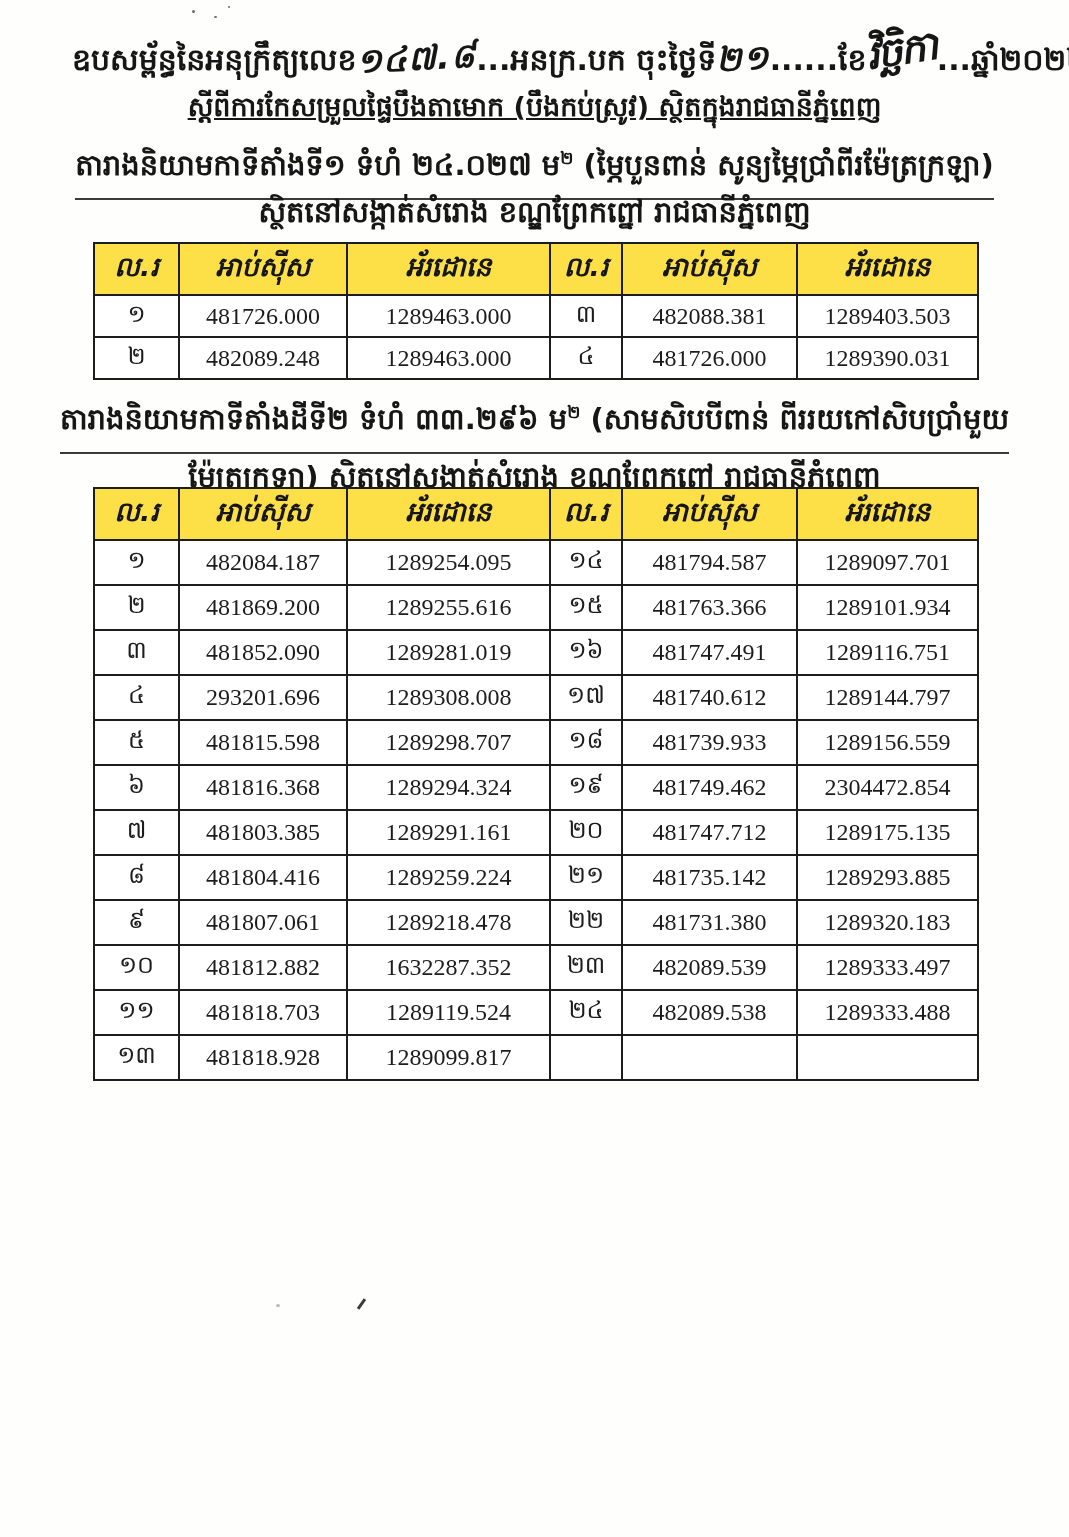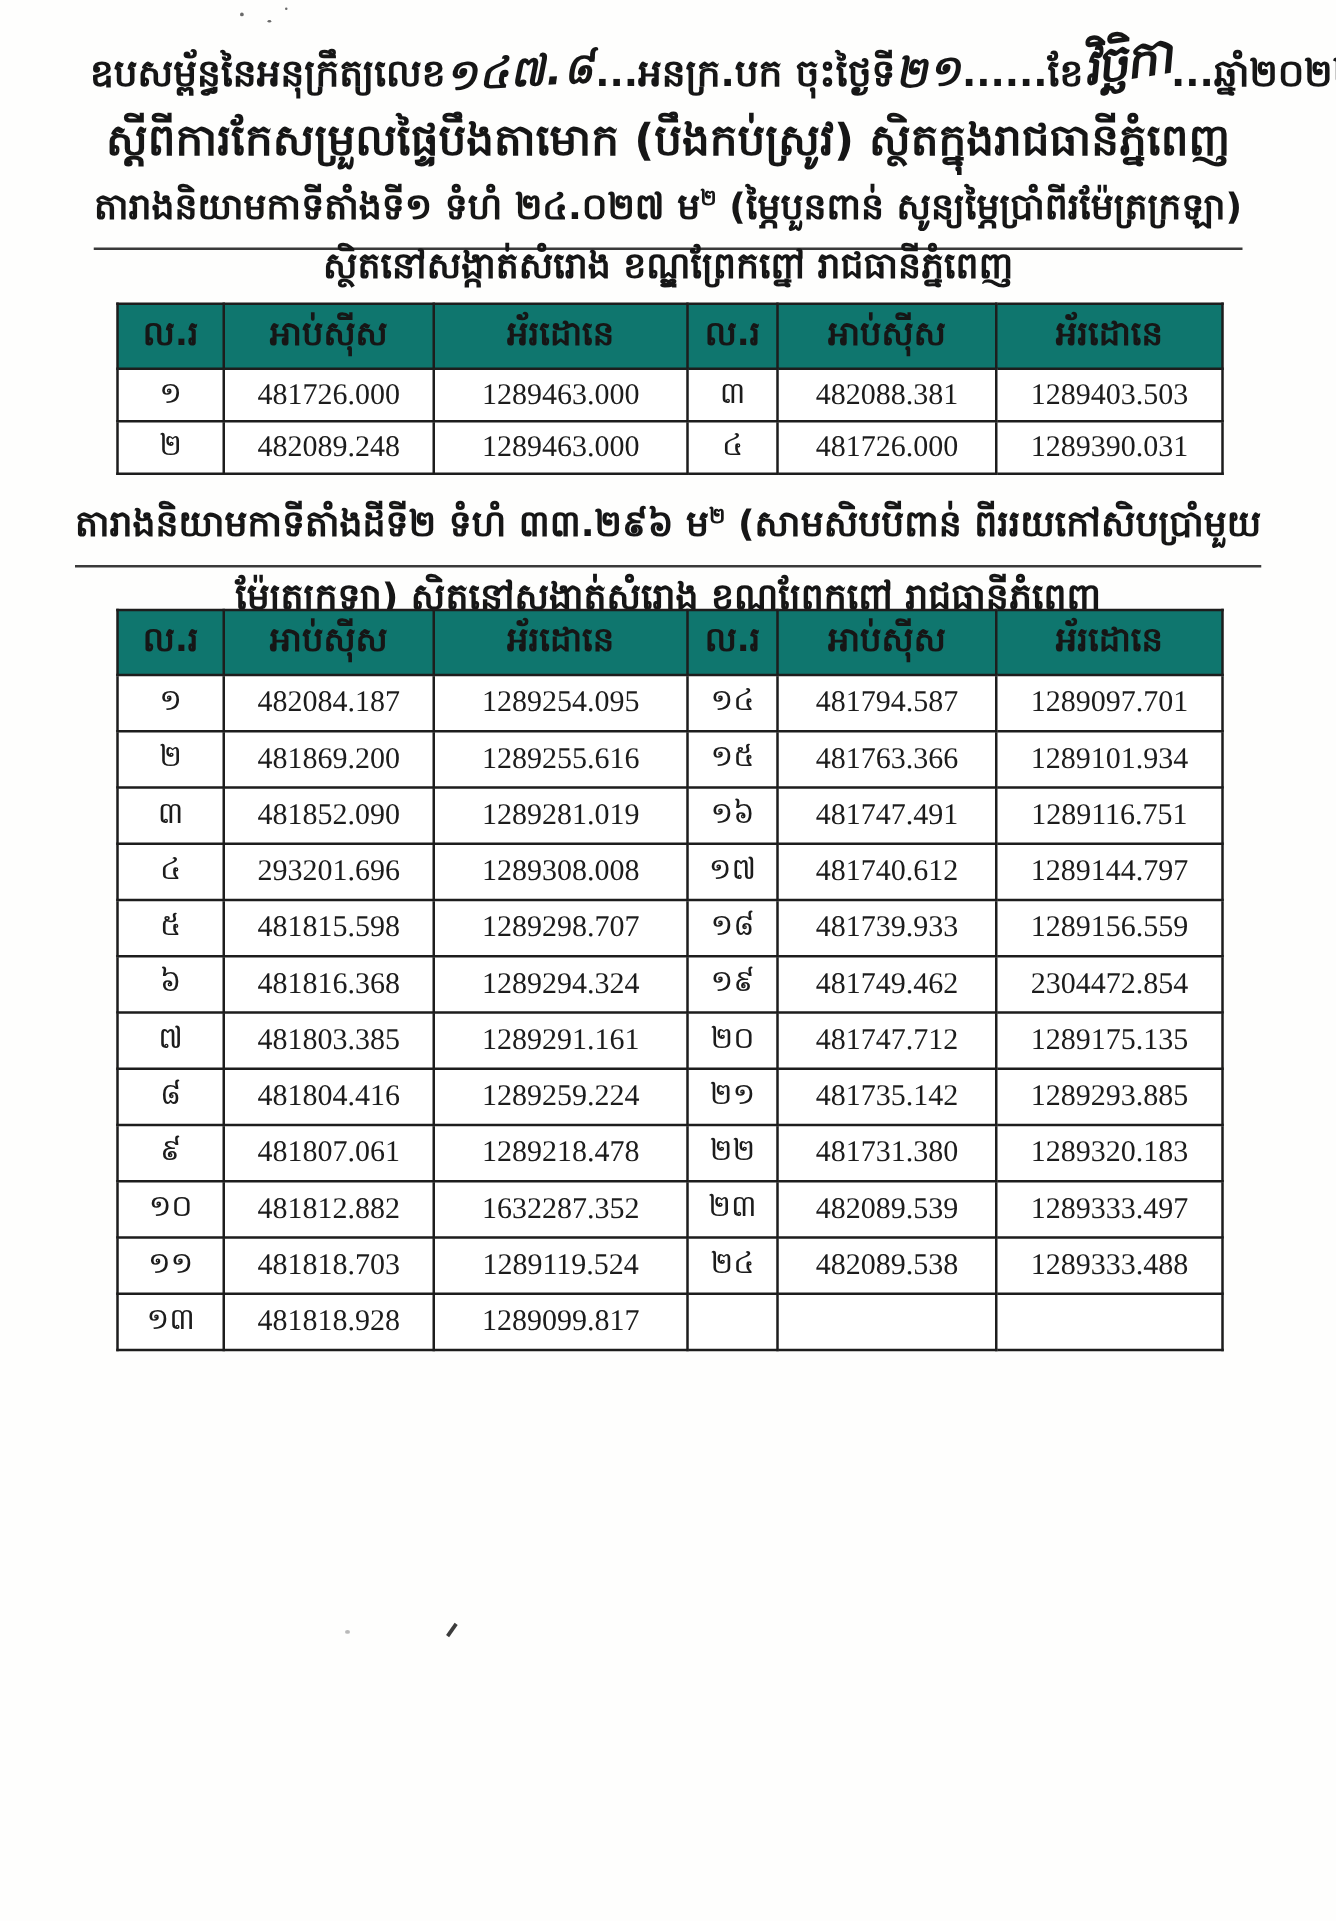--- a/index.html
+++ b/index.html
@@ -9,21 +9,21 @@
     font-family:"DejaVu Sans",sans-serif;
     color:#111;
   }
   .khmer-bold{font-weight:bold;color:#161616;}
   .header-line1{
     position:absolute;left:72px;top:22px;width:930px;
     font-size:30px;line-height:1.7;white-space:nowrap;
   }
   .header-line2{
     position:absolute;left:0;top:84px;width:1069px;text-align:center;
-    font-size:35px;line-height:1.7;
+    font-size:27px;line-height:1.7;text-decoration:underline;
   }
   .title-line{
     position:absolute;left:0;width:1069px;text-align:center;
     font-size:29px;line-height:1.6;
   }
   .underlined{border-bottom:2px solid #3a3a3a;padding-bottom:16px;}
   .handwritten{
     display:inline-block;font-style:italic;font-weight:600;
     font-size:34px;transform:rotate(-3deg);letter-spacing:1px;
   }
@@ -33,21 +33,22 @@
   }
   sup{font-size:0.6em;}
   table.coord{
     position:absolute;border-collapse:collapse;table-layout:fixed;
     width:884px;left:93px;
   }
   table.coord th{
     border:2px solid #1d1d1d;font-size:27px;font-weight:bold;
     text-align:center;vertical-align:middle;height:48px;
     font-family:"DejaVu Sans",sans-serif;color:#161616;
-    background:#0f766e;
+    background:#fde047;
+    font-style:italic;
   }
   table.coord td{
     border:2px solid #1d1d1d;font-size:24px;text-align:center;
     vertical-align:middle;color:#1c1c1c;background:#fff;
     font-family:"Liberation Serif","DejaVu Serif",serif;
   }
   #table1{top:242px;}
   #table1 td{height:38px;}
   #table2{top:487px;}
   #table2 td{height:41px;}

